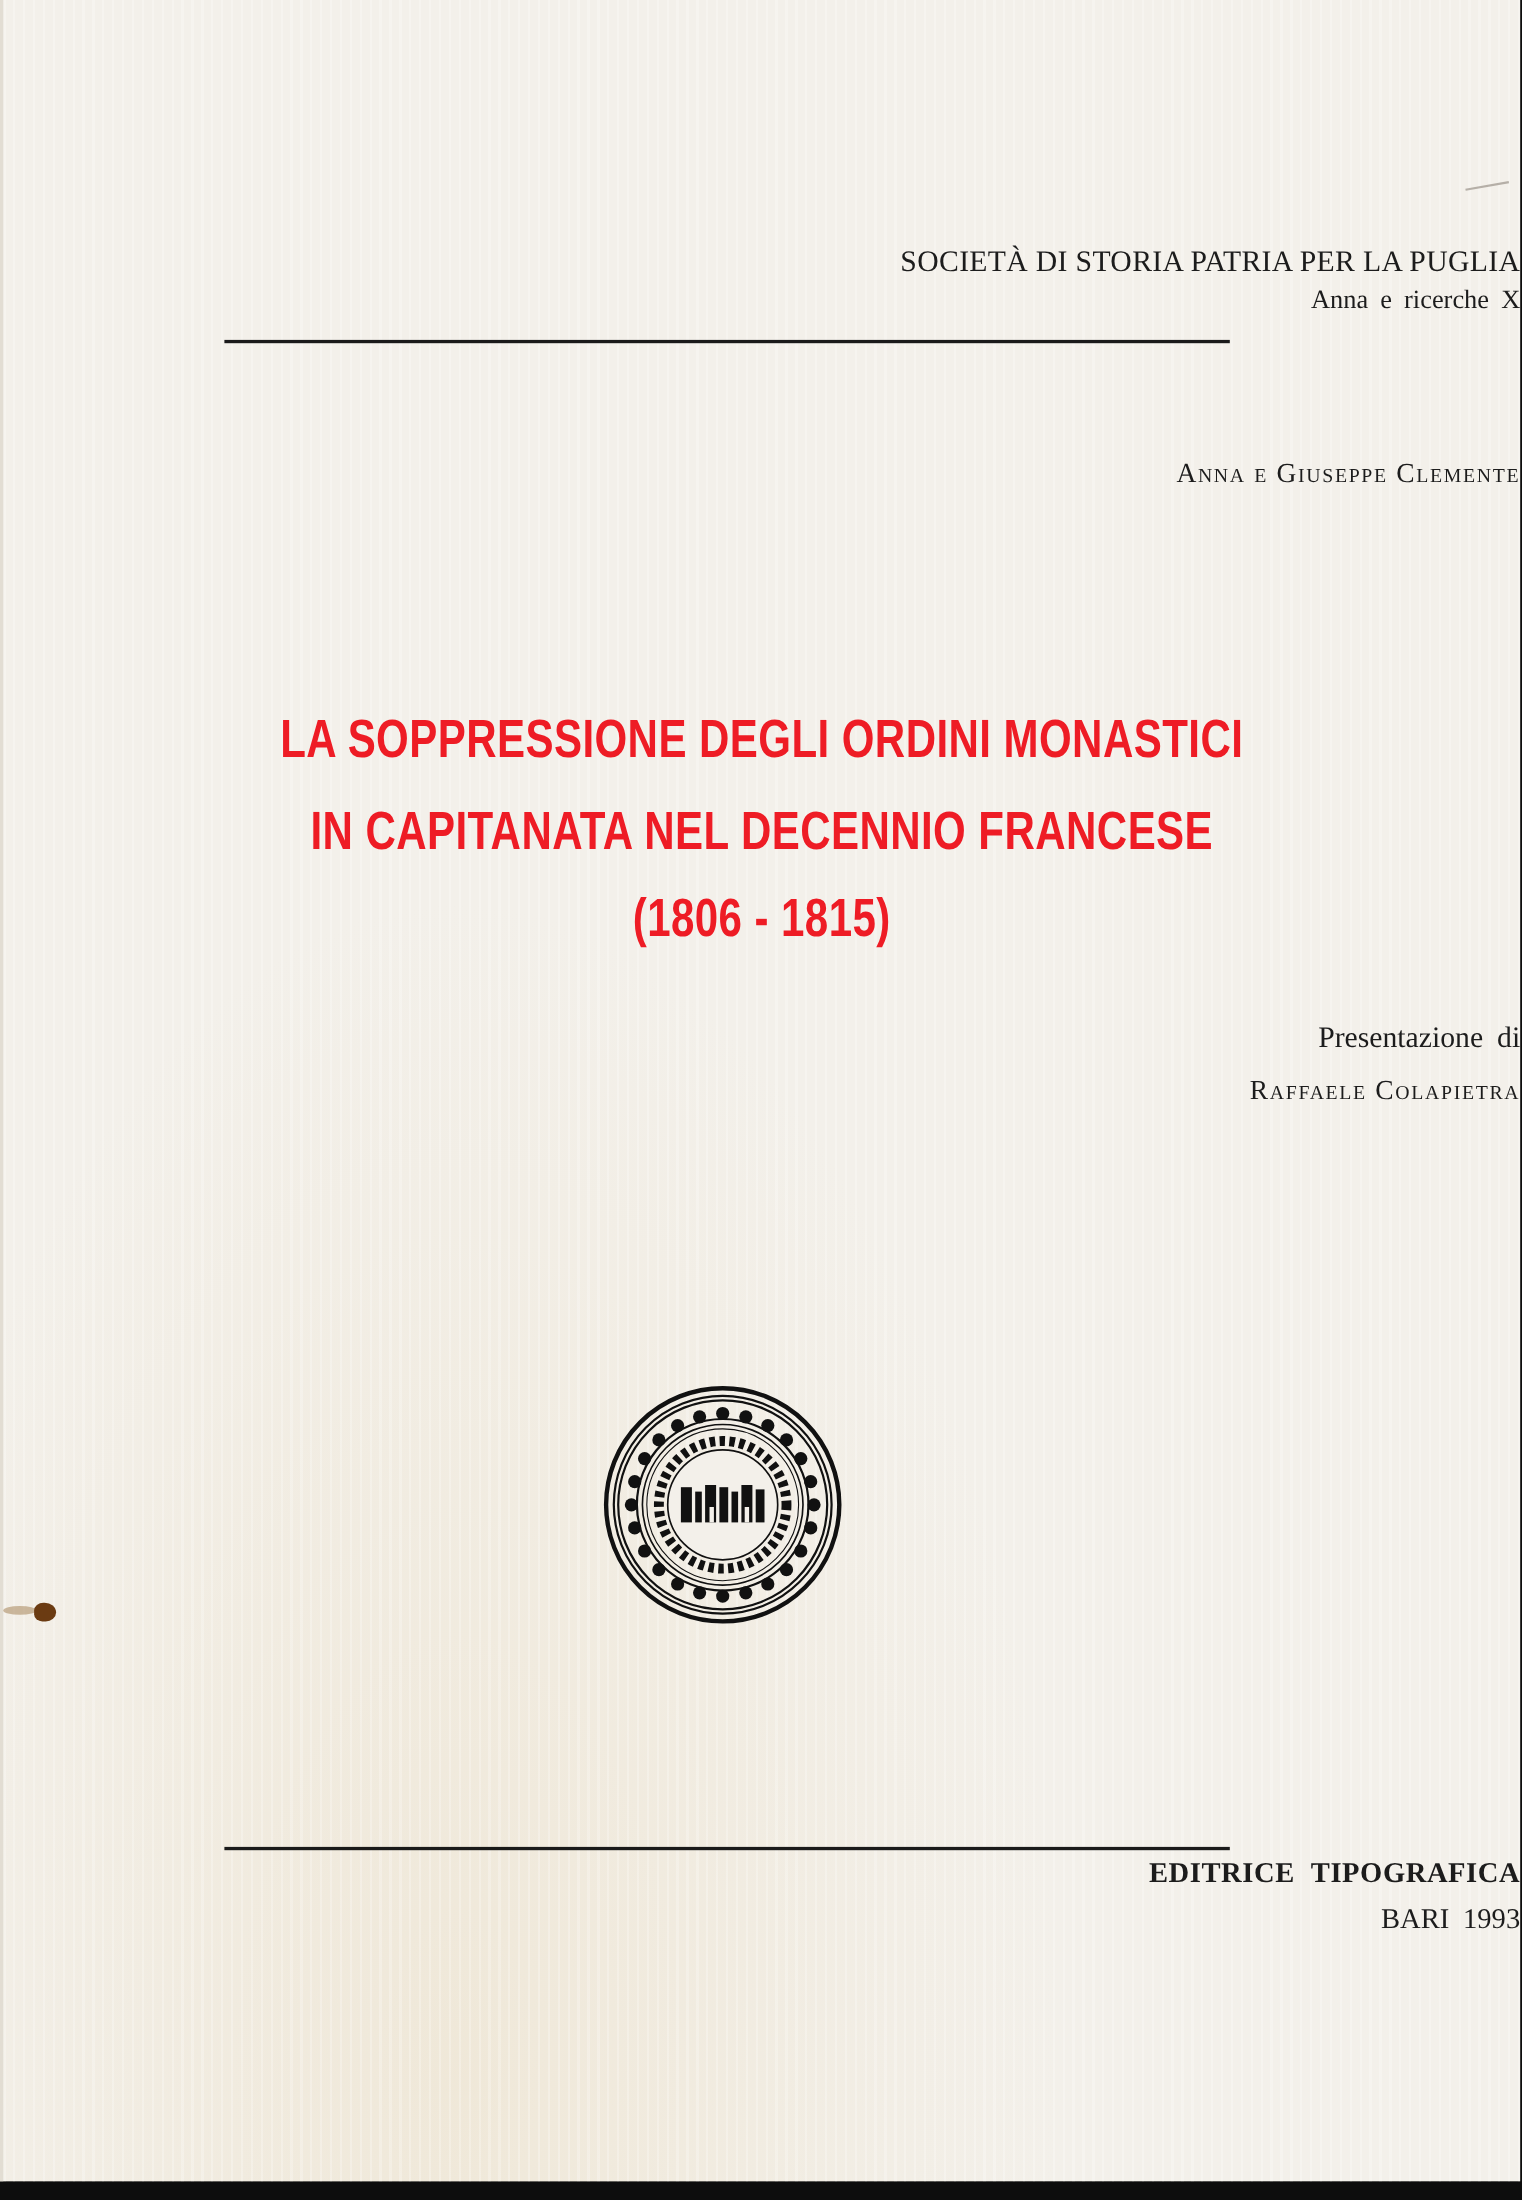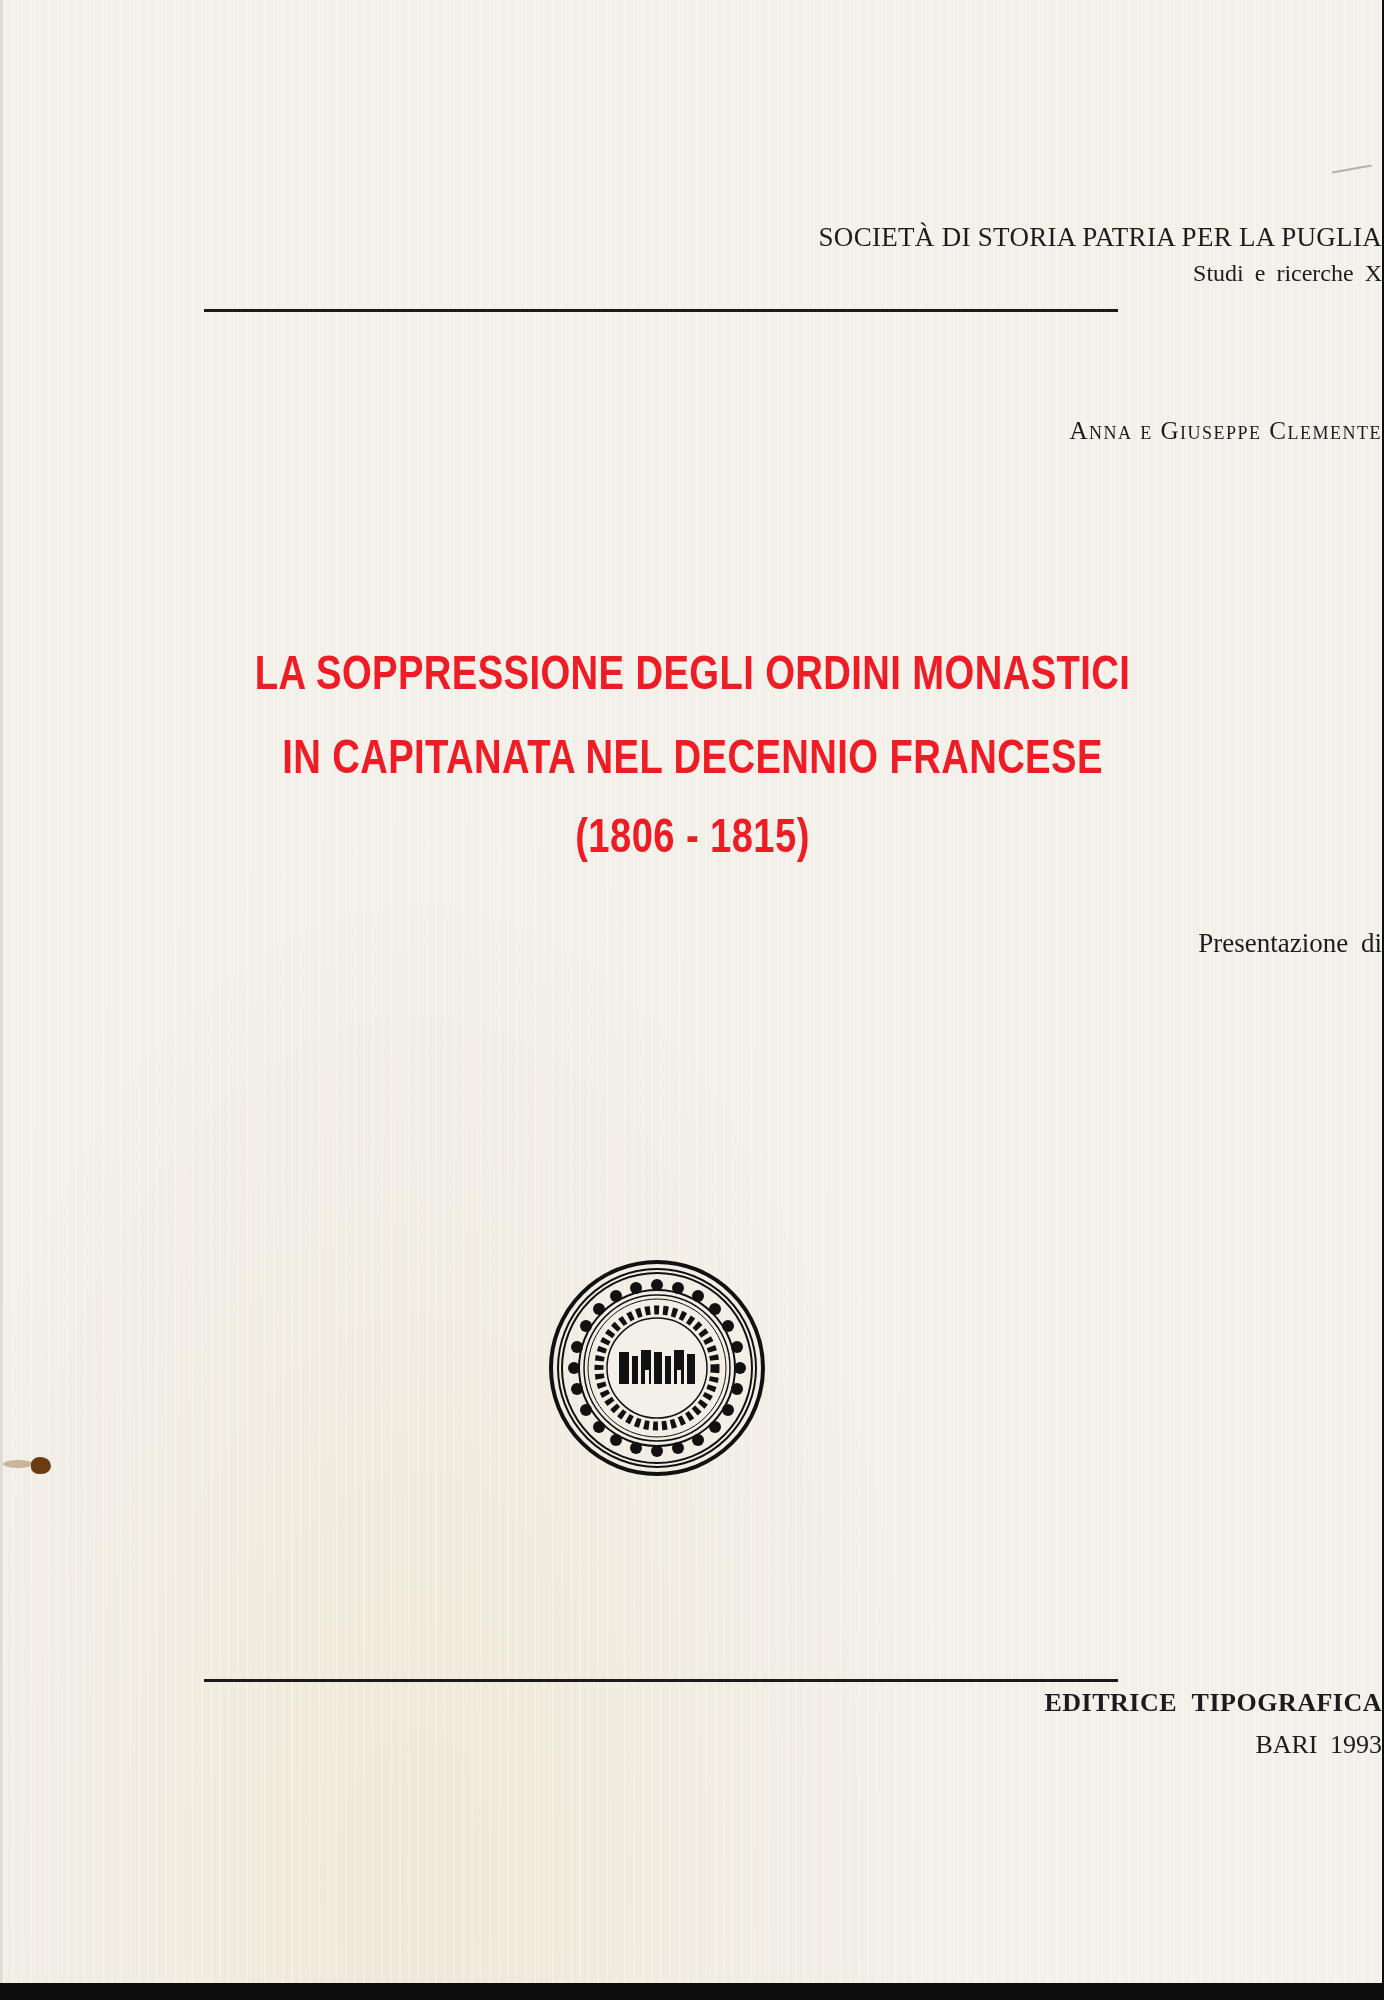--- a/index.html
+++ b/index.html
@@ -52,30 +52,31 @@
     .scratch {
       position: absolute; right: 10px; top: 168px; width: 40px; height: 2px;
       background: rgba(120,110,100,0.5); transform: rotate(-10deg);
     }
   </style>
 </head>
 <body>
 
 <div class="page">
   <div class="centered series-name">SOCIETÀ DI STORIA PATRIA PER LA PUGLIA</div>
-  <div class="centered series-sub">Studi e ricerche X</div>
+  <div class="centered series-sub">Anna e ricerche X</div>
   <div class="rule top"></div>
 
   <div class="centered authors">Anna e Giuseppe Clemente</div>
 
   <div class="title l1">LA SOPPRESSIONE DEGLI ORDINI MONASTICI</div>
   <div class="title l2">IN CAPITANATA NEL DECENNIO FRANCESE</div>
   <div class="title l3">(1806 - 1815)</div>
 
   <div class="centered presented-label">Presentazione di</div>
+  <div class="centered presenter">Raffaele Colapietra</div>
 
   <svg class="seal" viewBox="0 0 220 220">
     <circle cx="110" cy="110" r="106" fill="none" stroke="#111" stroke-width="4"></circle>
     <circle cx="110" cy="110" r="99" fill="none" stroke="#111" stroke-width="2"></circle>
     <circle cx="110" cy="110" r="95" fill="none" stroke="#111" stroke-width="2"></circle>
     <g fill="#111">
       <circle cx="110" cy="27" r="6"></circle>
         <circle cx="131" cy="30" r="6"></circle>
         <circle cx="151" cy="38" r="6"></circle>
       <circle cx="168" cy="51" r="6"></circle>

